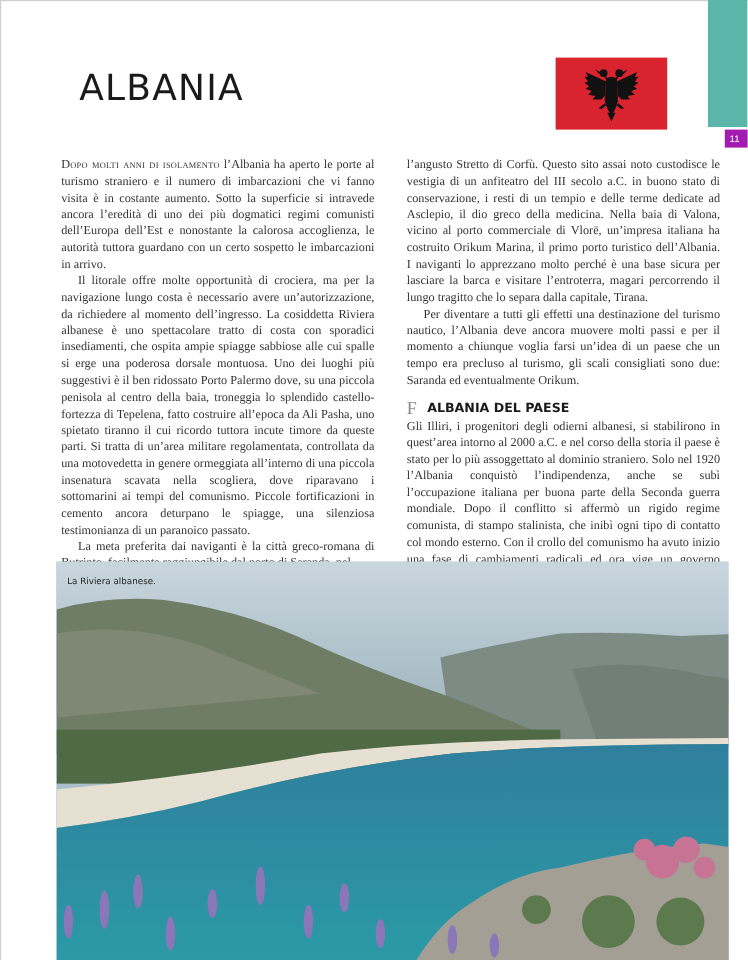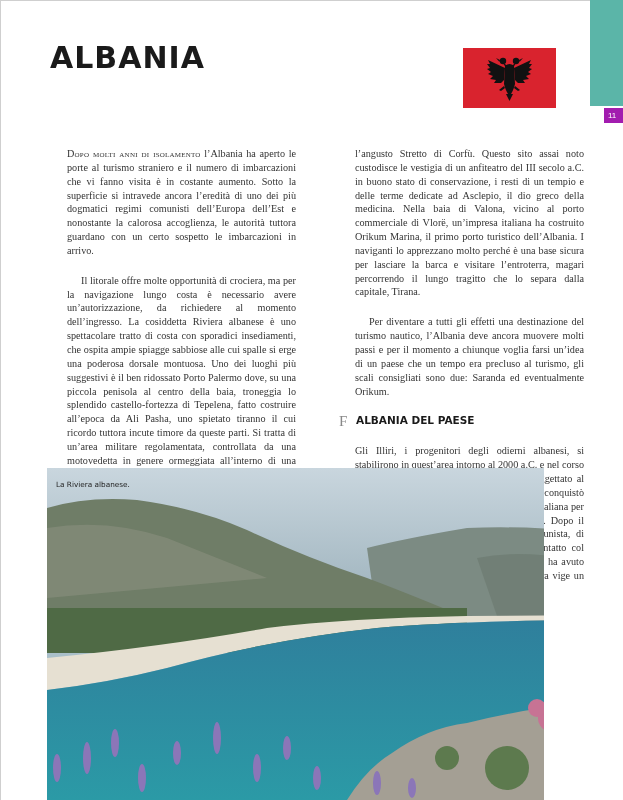--- a/index.html
+++ b/index.html
@@ -2,33 +2,33 @@
 <html><head>
 <meta charset="utf-8">
 <style>
   html, body { margin:0; padding:0; }
   body { width:623px; height:800px; background:#ffffff; position:relative; overflow:hidden; font-family:"Liberation Serif", "DejaVu Serif", serif; }
   .left-rule { position:absolute; left:0; top:0; width:1px; height:800px; background:#cfcfcf; }
   .top-rule { position:absolute; left:0; top:0; width:623px; height:1px; background:#cfcfcf; }
   .tab { position:absolute; left:590px; top:0; width:33px; height:106px; background:#5bb5a8; }
   .tab-gap { position:absolute; left:590px; top:106px; width:33px; height:2px; background:#ffffff; }
   .pagenum { position:absolute; left:604px; top:108px; width:33px; height:15px; background:#a21caf; color:#ffffff; font-family:"Liberation Sans", sans-serif; font-size:8px; line-height:15px; padding-left:4px; box-sizing:border-box; }
-  .title { position:absolute; left:50px; top:40px; font-family:"DejaVu Sans", "Liberation Sans", sans-serif; font-weight:bold; font-size:30px; letter-spacing:1px; color:#1a1a1a; margin:0; line-height:36px; }
+  .title { position:absolute; left:50px; top:40px; font-family:"DejaVu Sans", "Liberation Sans", sans-serif; font-weight:normal; font-size:30px; letter-spacing:1px; color:#1a1a1a; margin:16px; line-height:36px; }
   .flag { position:absolute; left:463px; top:48px; width:93px; height:60px; background:#d9232e; }
   .flag svg { position:absolute; left:0; top:0; width:93px; height:60px; }
   .col { position:absolute; top:131px; width:261px; font-size:10.2px; line-height:13.85px; color:#333; text-align:justify; hyphens:manual; }
-  .col p { margin:16px; }
+  .col p { margin:0; }
   .col p.ind { text-indent:14px; }
   .col1 { left:51px; }
   .col2 { left:339px; width:261px; }
   .smallcaps { font-variant:small-caps; letter-spacing:0.2px; }
   .section-head { margin:9px 0 1px 0; display:flex; align-items:center; }
   .section-icon { font-family:"Liberation Serif", serif; color:#888; font-size:15px; width:14px; line-height:14px; }
   .section-title { font-family:"DejaVu Sans", "Liberation Sans", sans-serif; font-weight:bold; font-size:10.5px; color:#1a1a1a; margin-left:3px; }
-  .photo { position:absolute; left:47px; top:468px; width:497px; height:332px; overflow:hidden; background:#a9bfc9; }
+  .photo { position:absolute; left:47px; top:468px; width:560px; height:332px; overflow:hidden; background:#a9bfc9; }
   .photo svg { position:absolute; left:0; top:0; }
   .caption { position:absolute; left:9px; top:12px; font-family:"DejaVu Sans", "Liberation Sans", sans-serif; font-size:7.3px; color:#1f1f1f; }
 </style>
 </head>
 <body>
 
 <div class="top-rule"></div>
 <div class="left-rule"></div>
 
 <div class="tab"></div>

